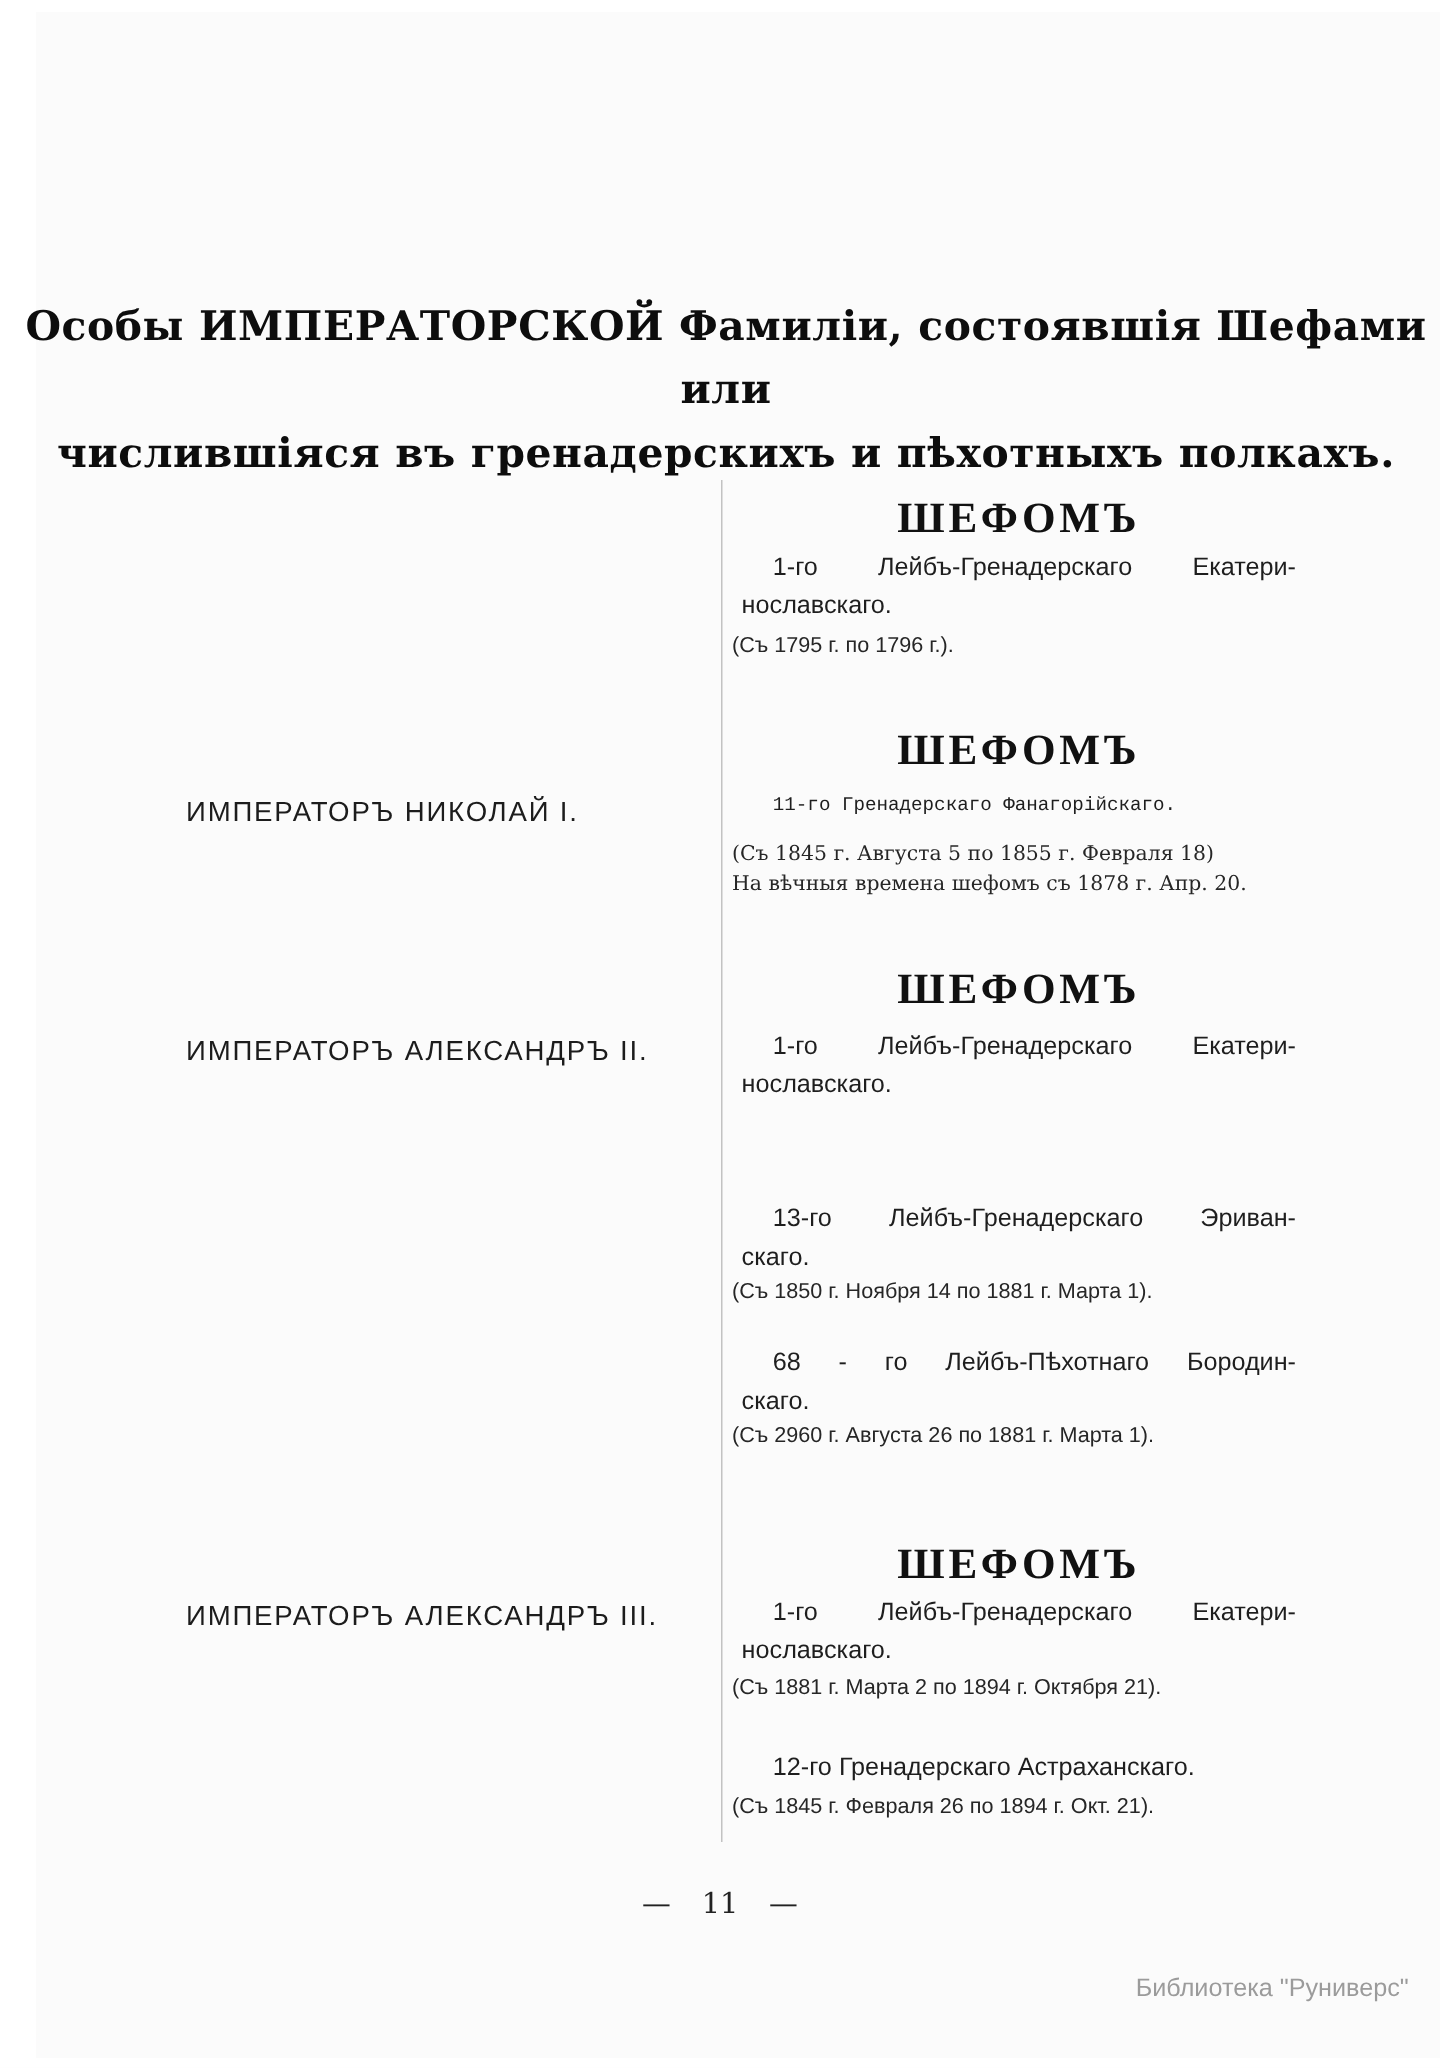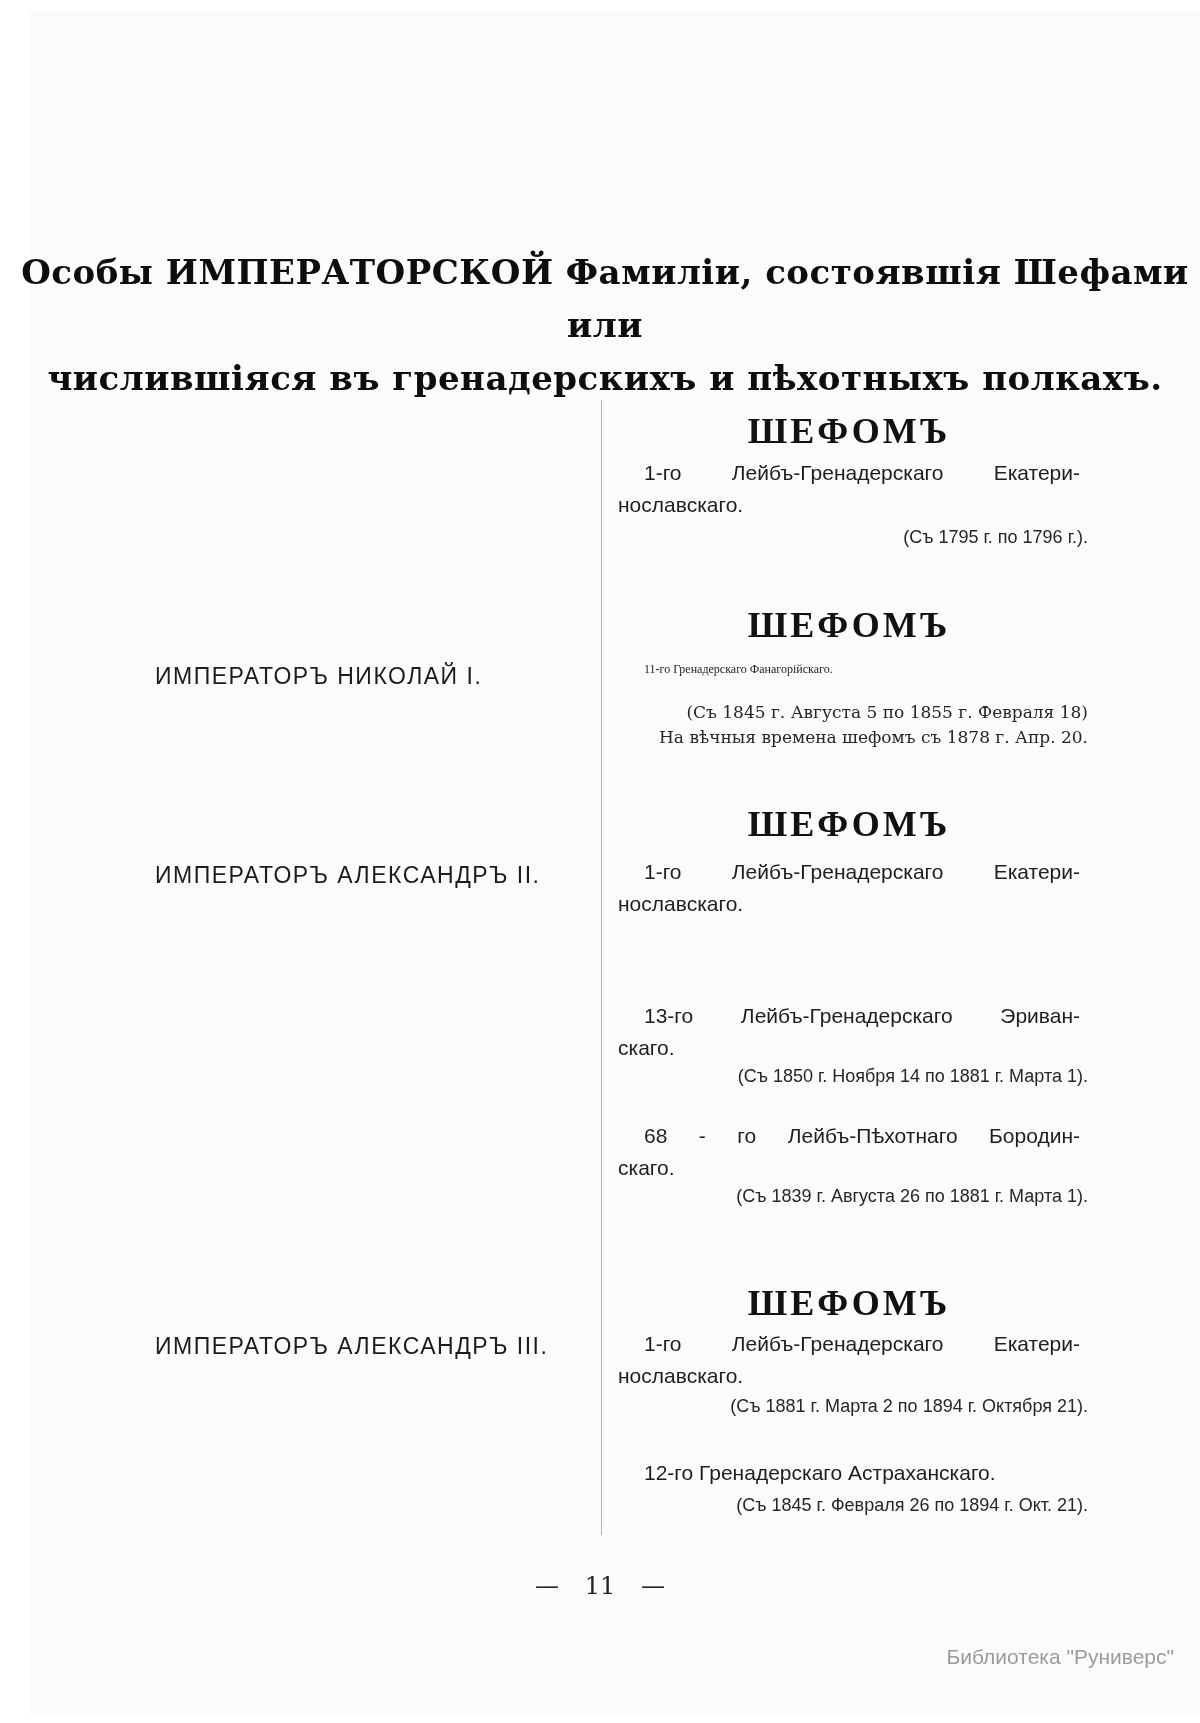--- a/index.html
+++ b/index.html
@@ -11,22 +11,22 @@
          color:#0d0d0d;letter-spacing:0.5px;}
   .vline{position:absolute;left:601px;top:400px;width:1px;height:1135px;background:#b3b3b3;}
   .hdr{position:absolute;left:618px;width:462px;text-align:center;
        font-family:Liberation Serif, serif;font-weight:700;font-size:36px;letter-spacing:3px;color:#111;}
   .emp{position:absolute;left:155px;white-space:nowrap;
        font-family:"Liberation Sans",sans-serif;font-size:23px;letter-spacing:1.5px;color:#1c1c1c;}
   .rl{position:absolute;left:618px;width:462px;
       font-family:"Liberation Sans",sans-serif;font-size:21px;color:#1e1e1e;}
   .rl.first{text-indent:26px;text-align:justify;text-align-last:justify;}
   .rl.single{text-indent:26px;}
-  .rl.serif{font-family:Liberation Serif, serif;font-size:12px;}
-  .dt{position:absolute;left:610px;width:478px;text-align:right;
+  .rl.serif{font-family:Liberation Mono, monospace;font-size:16px;}
+  .dt{position:absolute;left:610px;width:478px;text-align:left;
       font-family:"Liberation Sans",sans-serif;font-size:18px;color:#262626;}
   .dt.serif{font-family:"DejaVu Serif",serif;font-size:17px;}
   .pagenum{position:absolute;left:0;top:1572px;width:1200px;text-align:center;
            font-family:"DejaVu Serif",serif;font-size:24px;color:#222;word-spacing:18px;}
   .wm{position:absolute;top:1645px;right:62px;
       font-family:"Liberation Sans",sans-serif;font-size:21px;color:#9b9b9b;}
 </style>
 </head>
 <body>
 
@@ -54,21 +54,21 @@
   <div class="emp" style="top:862px">ИМПЕРАТОРЪ АЛЕКСАНДРЪ II.</div>
   <div class="rl first" style="top:860px">1-го Лейбъ-Гренадерскаго Екатери-</div>
   <div class="rl" style="top:892px">нославскаго.</div>
 
   <div class="rl first" style="top:1004px">13-го Лейбъ-Гренадерскаго Эриван-</div>
   <div class="rl" style="top:1036px">скаго.</div>
   <div class="dt" style="top:1066px">(Съ 1850 г. Ноября 14 по 1881 г. Марта 1).</div>
 
   <div class="rl first" style="top:1124px">68 - го Лейбъ-Пѣхотнаго Бородин-</div>
   <div class="rl" style="top:1156px">скаго.</div>
-  <div class="dt" style="top:1186px">(Съ 1839 г. Августа 26 по 1881 г. Марта 1).</div>
+  <div class="dt" style="top:1186px">(Съ 2960 г. Августа 26 по 1881 г. Марта 1).</div>
 
   <div class="hdr" style="top:1282px">ШЕФОМЪ</div>
   <div class="emp" style="top:1333px">ИМПЕРАТОРЪ АЛЕКСАНДРЪ III.</div>
   <div class="rl first" style="top:1332px">1-го Лейбъ-Гренадерскаго Екатери-</div>
   <div class="rl" style="top:1364px">нославскаго.</div>
   <div class="dt" style="top:1396px">(Съ 1881 г. Марта 2 по 1894 г. Октября 21).</div>
 
   <div class="rl single" style="top:1461px">12-го Гренадерскаго Астраханскаго.</div>
   <div class="dt" style="top:1495px">(Съ 1845 г. Февраля 26 по 1894 г. Окт. 21).</div>
 

